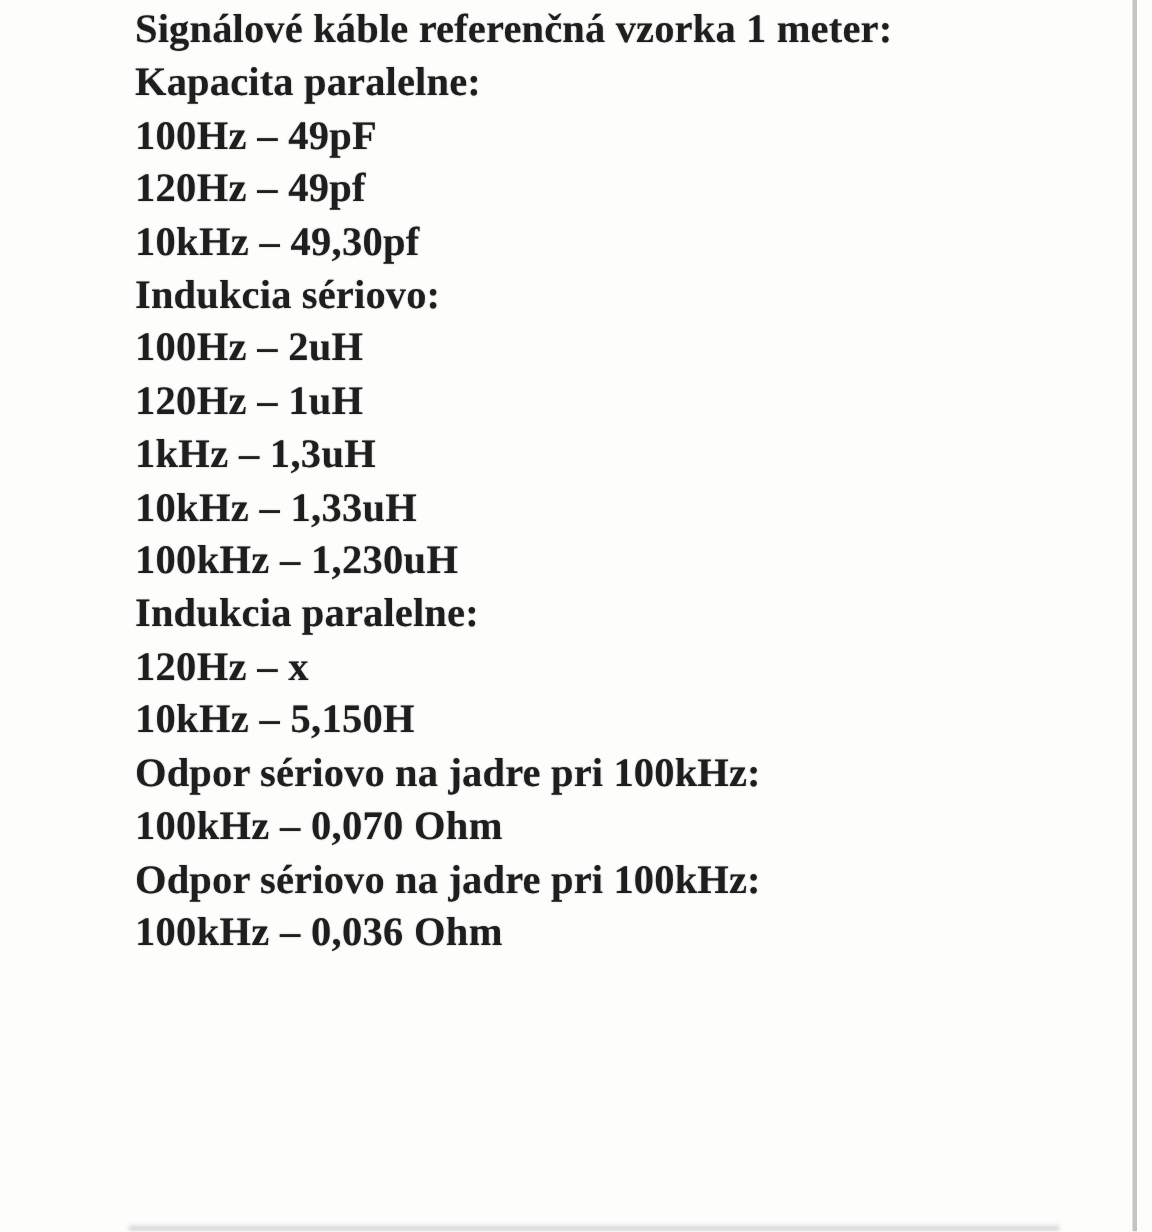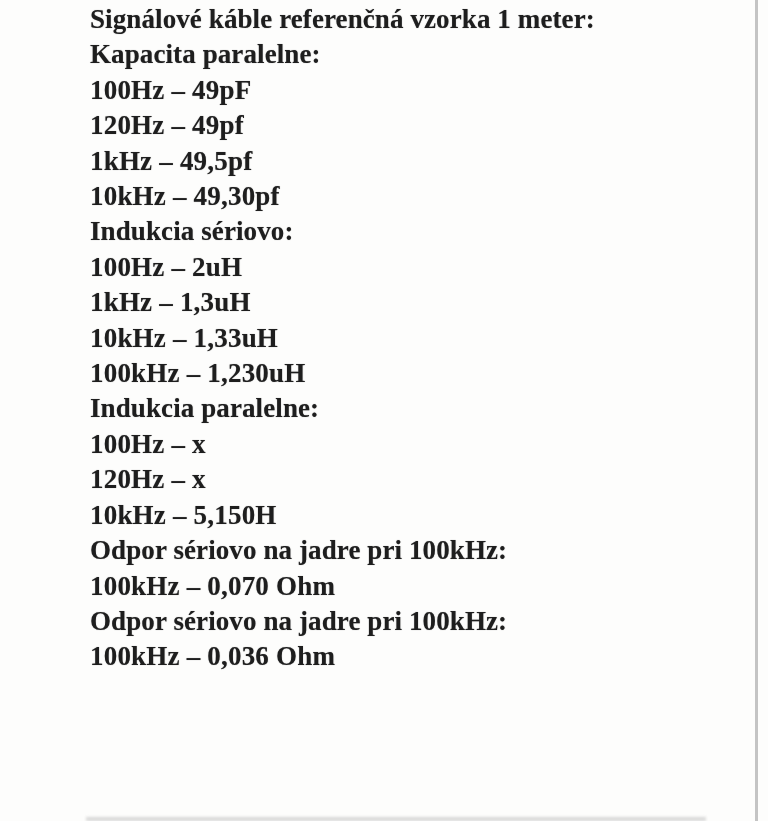--- a/index.html
+++ b/index.html
@@ -61,29 +61,28 @@
 </head>
 <body>
 
 <div class="page">
   <div class="content">
     <div class="line heading">Signálové káble referenčná vzorka 1 meter:</div>
     <div id="sections">
         <div class="line heading">Kapacita paralelne:</div>
         <div class="line">100Hz – 49pF</div>
         <div class="line">120Hz – 49pf</div>
-        <div class="line">1kHz – 49,5pf</div>
         <div class="line">10kHz – 49,30pf</div>
         <div class="line heading">Indukcia sériovo:</div>
         <div class="line">100Hz – 2uH</div>
+        <div class="line">120Hz – 1uH</div>
         <div class="line">1kHz – 1,3uH</div>
         <div class="line">10kHz – 1,33uH</div>
         <div class="line">100kHz – 1,230uH</div>
         <div class="line heading">Indukcia paralelne:</div>
-        <div class="line">100Hz – x</div>
         <div class="line">120Hz – x</div>
         <div class="line">10kHz – 5,150H</div>
         <div class="line heading">Odpor sériovo na jadre pri 100kHz:</div>
         <div class="line">100kHz – 0,070 Ohm</div>
         <div class="line heading">Odpor sériovo na jadre pri 100kHz:</div>
         <div class="line">100kHz – 0,036 Ohm</div>
       </div>
   </div>
   <div class="vline"></div>
   <div class="bottom-smudge"></div>

